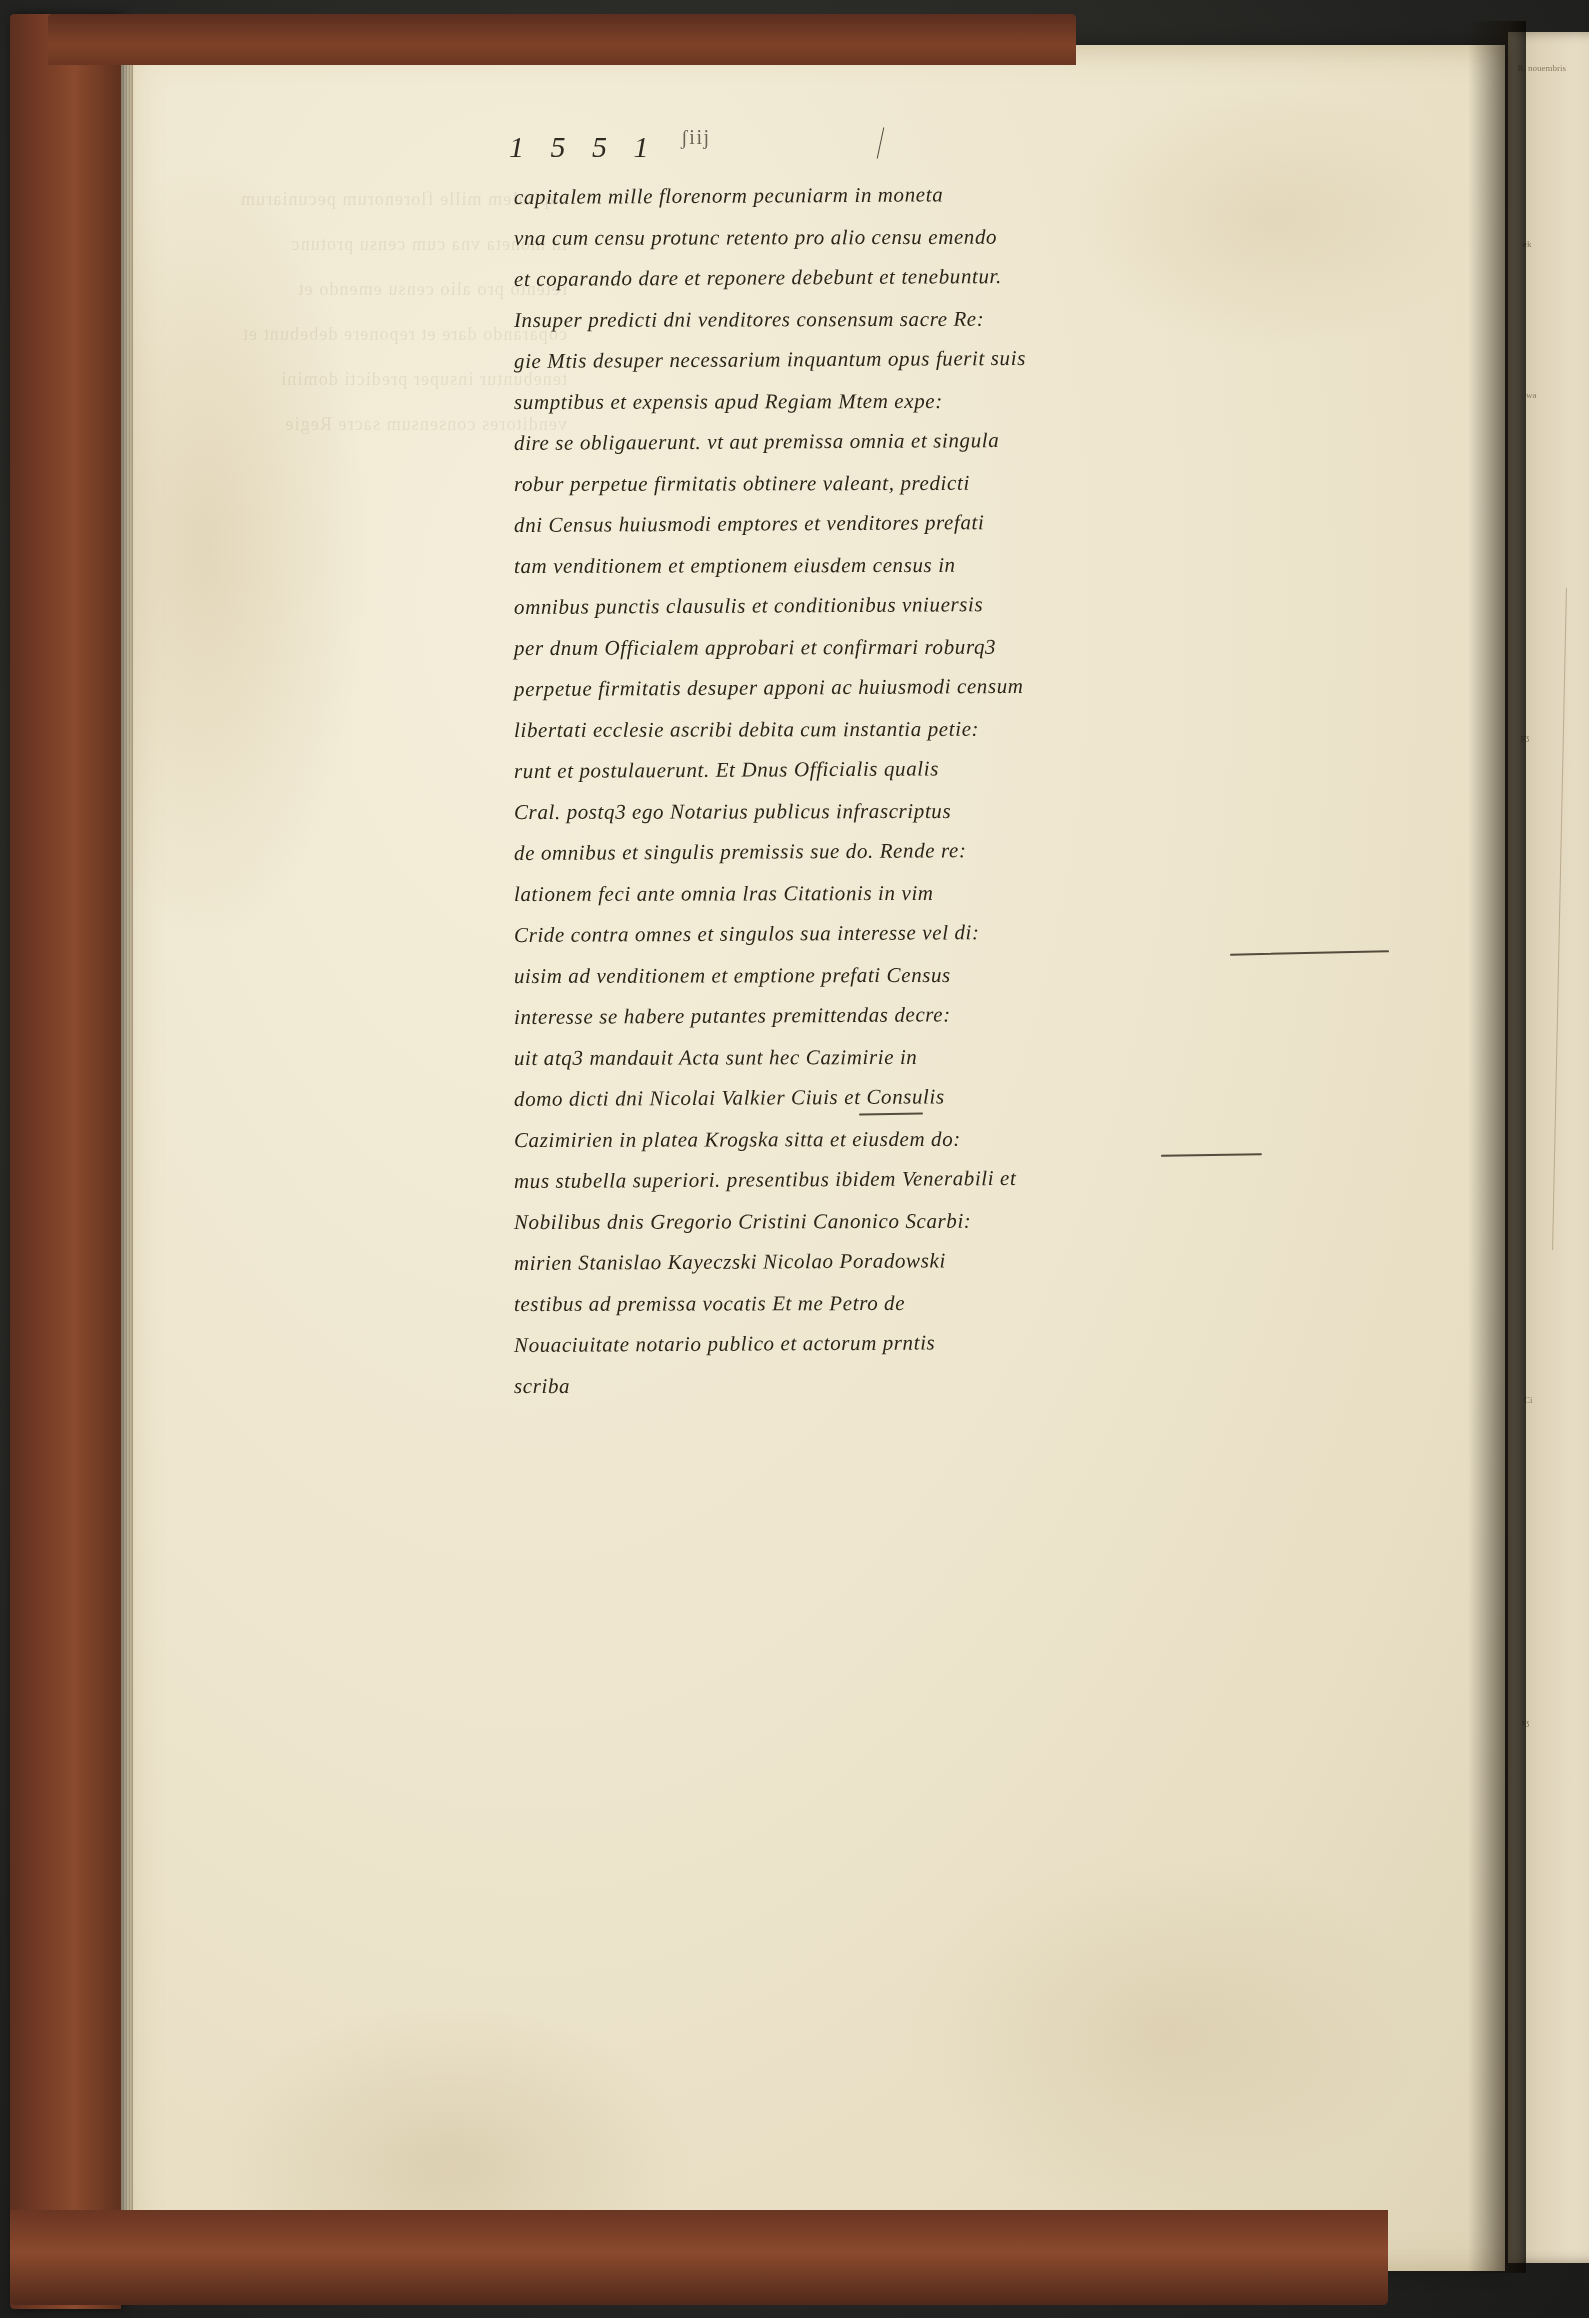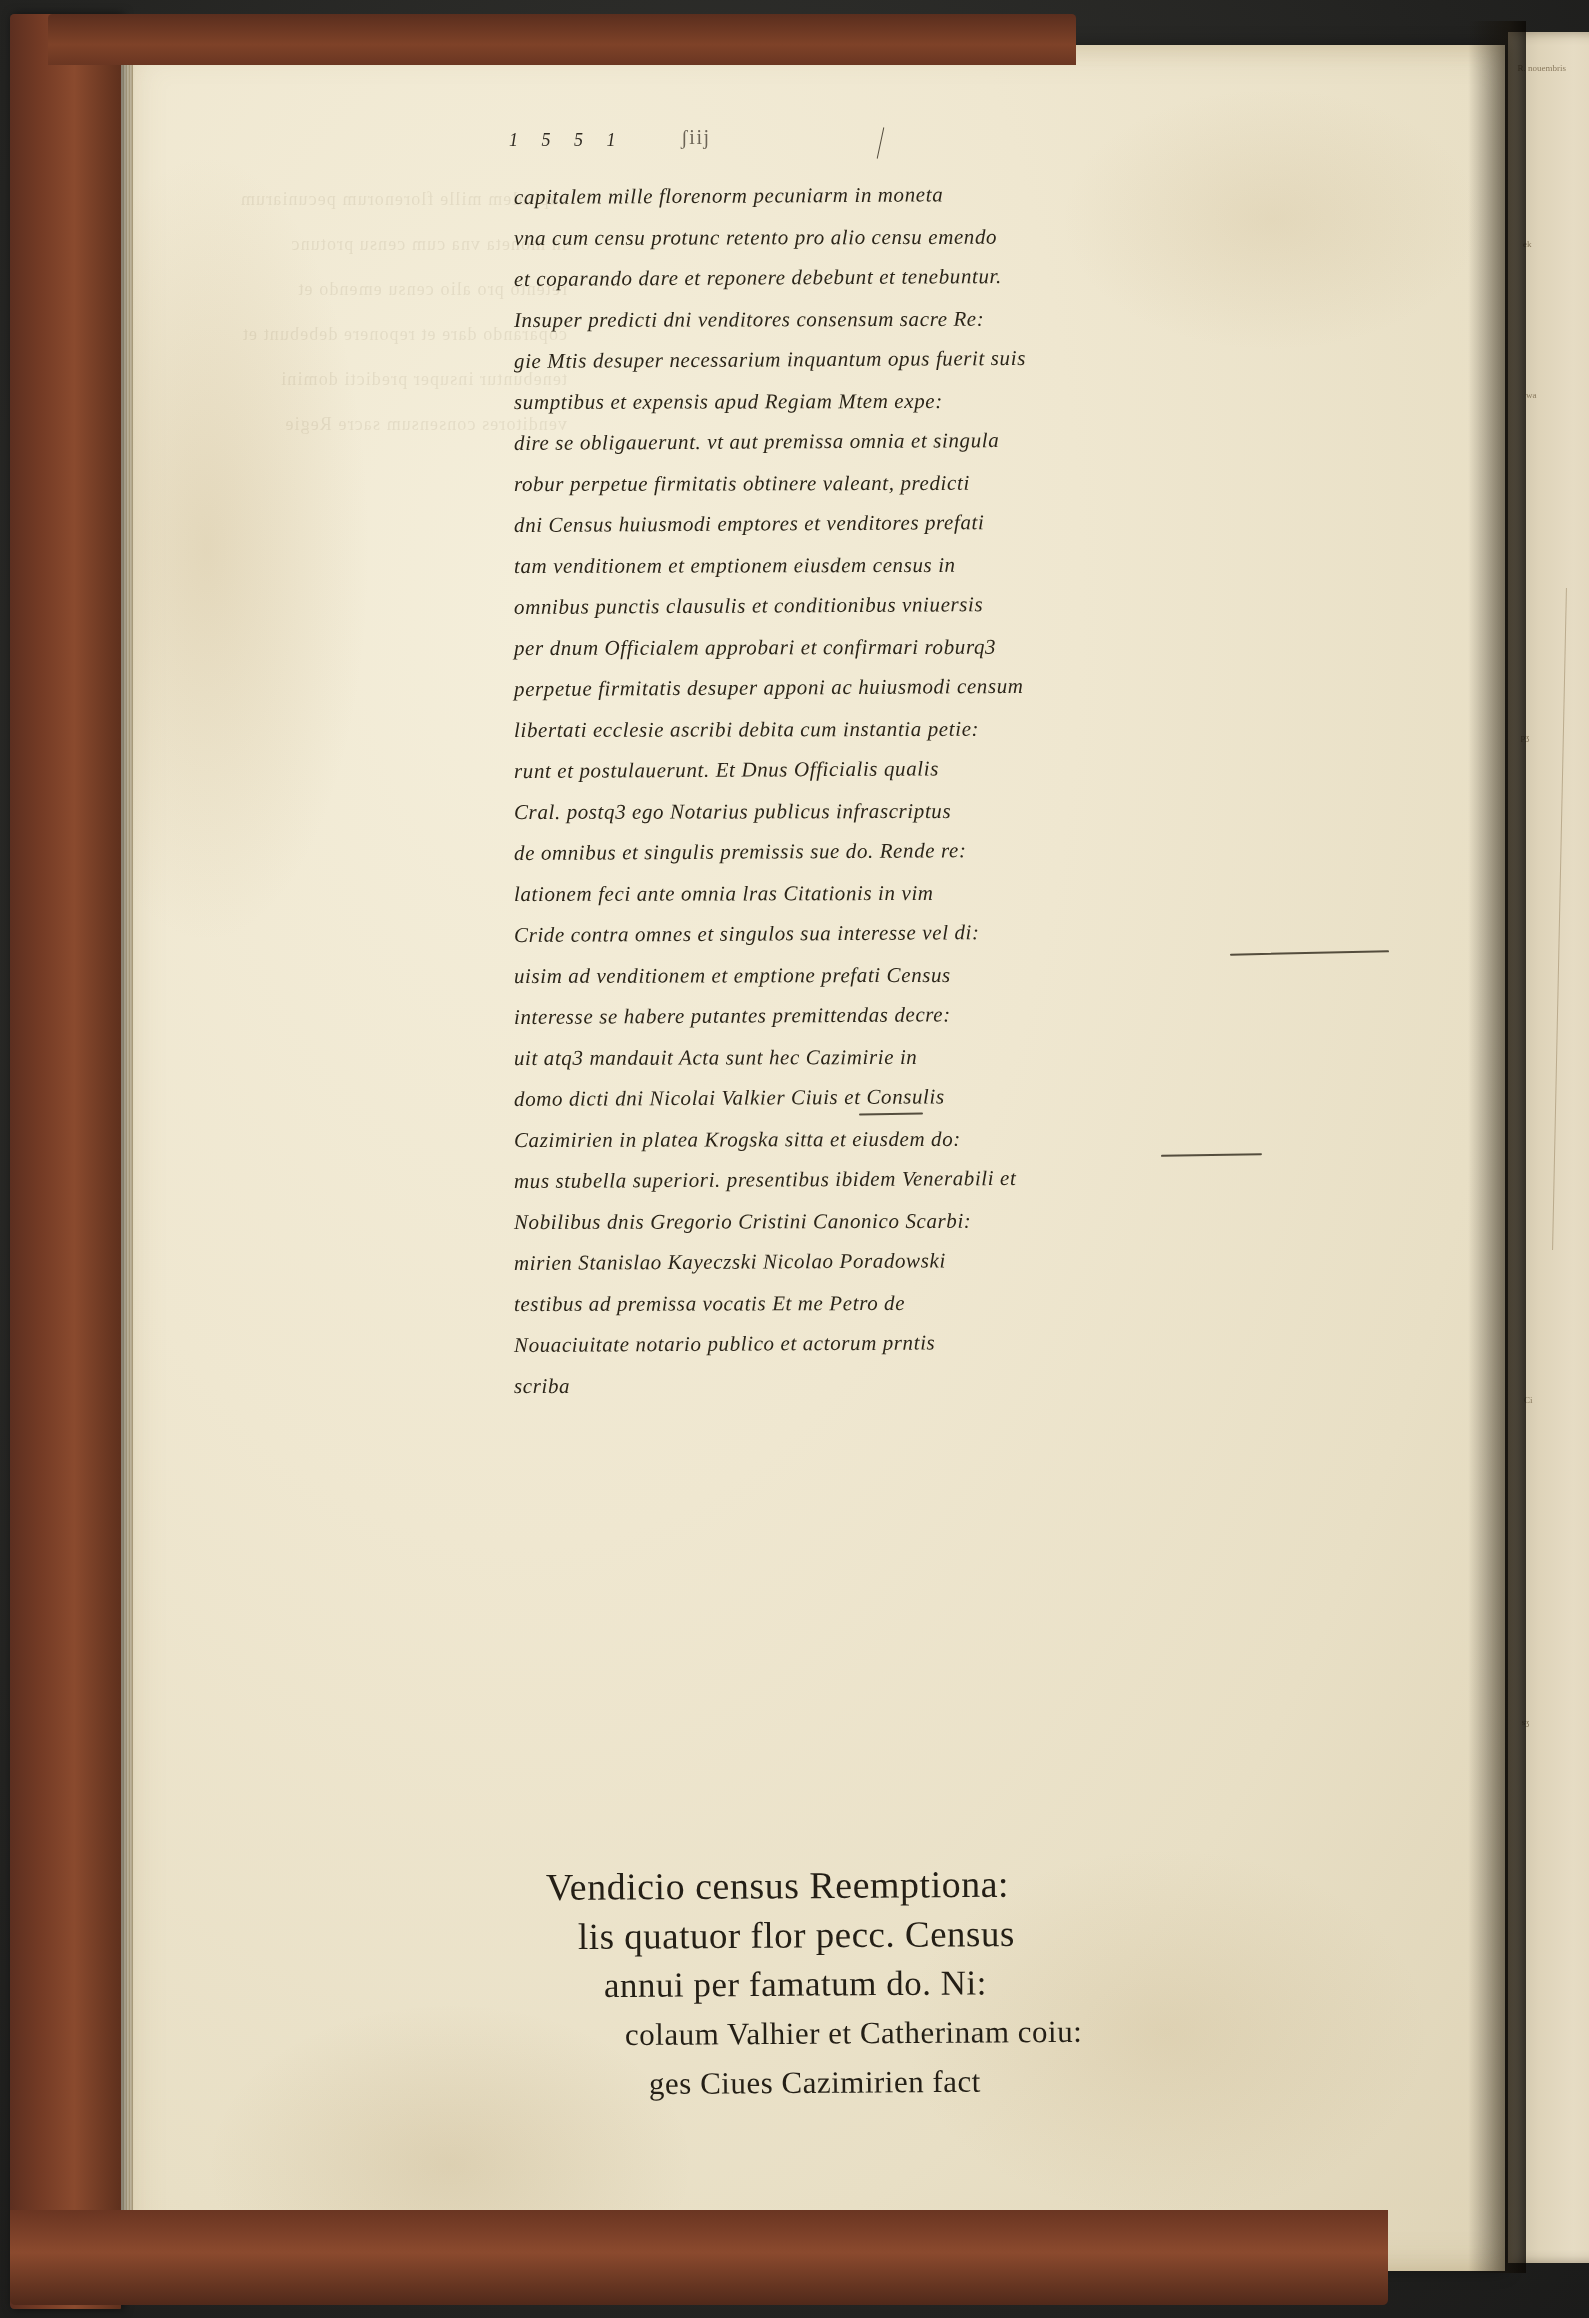--- a/index.html
+++ b/index.html
@@ -159,21 +159,21 @@
     overflow: hidden;
     white-space: pre-wrap;
   }
 
   
   .year {
     position: absolute;
     left: 403px;
     top: 85px;
     font-family: "Liberation Serif", serif;
-    font-size: 18px;
+    font-size: 30px;
     letter-spacing: 9.5px;
     color: #2f2a22;
     font-style: italic;
     text-align: right;
   }
   .year-mark {
     position: absolute;
     left: 575px;
     top: 81px;
     font-size: 20px;
@@ -291,27 +291,20 @@
       <div class="line">testibus ad premissa vocatis Et me Petro de</div>
       <div class="line">Nouaciuitate notario publico et actorum prntis</div>
       <div class="line">scriba</div>
     </div>
 
     <div class="flourish" style="left:1124px; top:907px; width:159px; transform:rotate(-1.2deg);"></div>
     <div class="flourish" style="left:1055px; top:1109px; width:101px; transform:rotate(-1deg);"></div>
     <div class="flourish" style="left:753px; top:1068px; width:64px; transform:rotate(-1deg);"></div>
     <div class="flourish" style="left:774px; top:82px;  width:1.1px;   height:32px; transform:rotate(12deg);"></div>
 
-    <div class="heading">
-      <div class="h-line l1">Vendicio census Reemptiona:</div>
-      <div class="h-line l2">lis quatuor flor pecc. Census</div>
-      <div class="h-line l3">annui per famatum do. Ni:</div>
-      <div class="h-line l4">colaum Valhier et Catherinam coiu:</div>
-      <div class="h-line l5">ges Ciues Cazimirien fact</div>
-    </div>
   </div>
 
   <div class="page-edges"></div>
   <div class="binding"></div>
   <div class="binding-top"></div>
   <div class="binding-bottom"></div>
   <div class="gutter-shadow"></div>
 </div>
 
 

